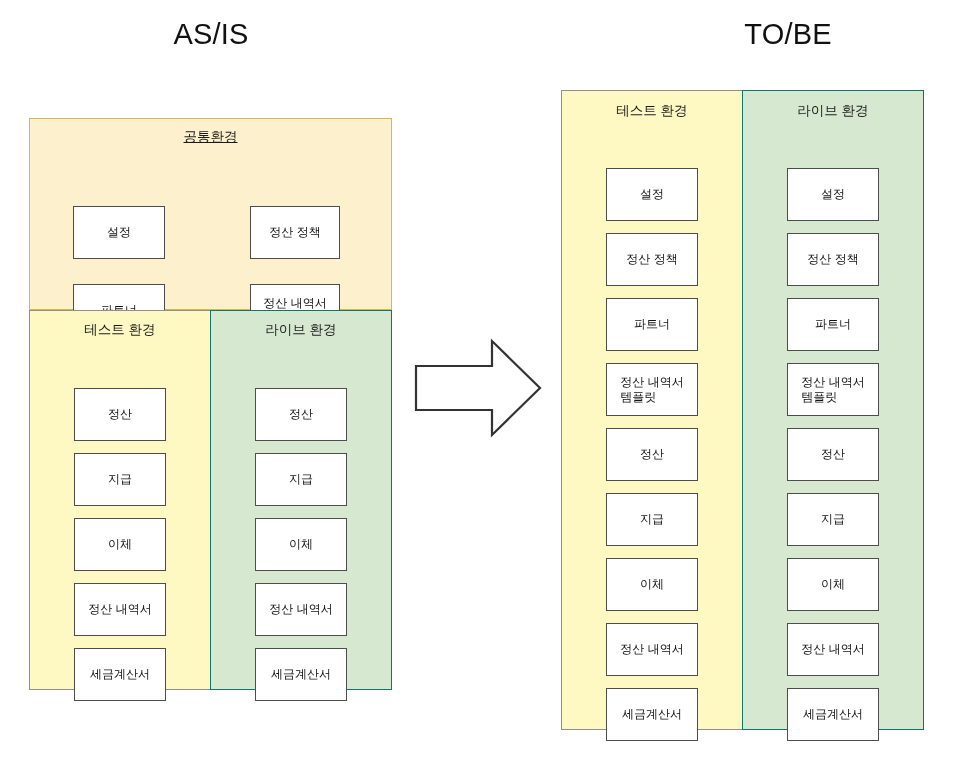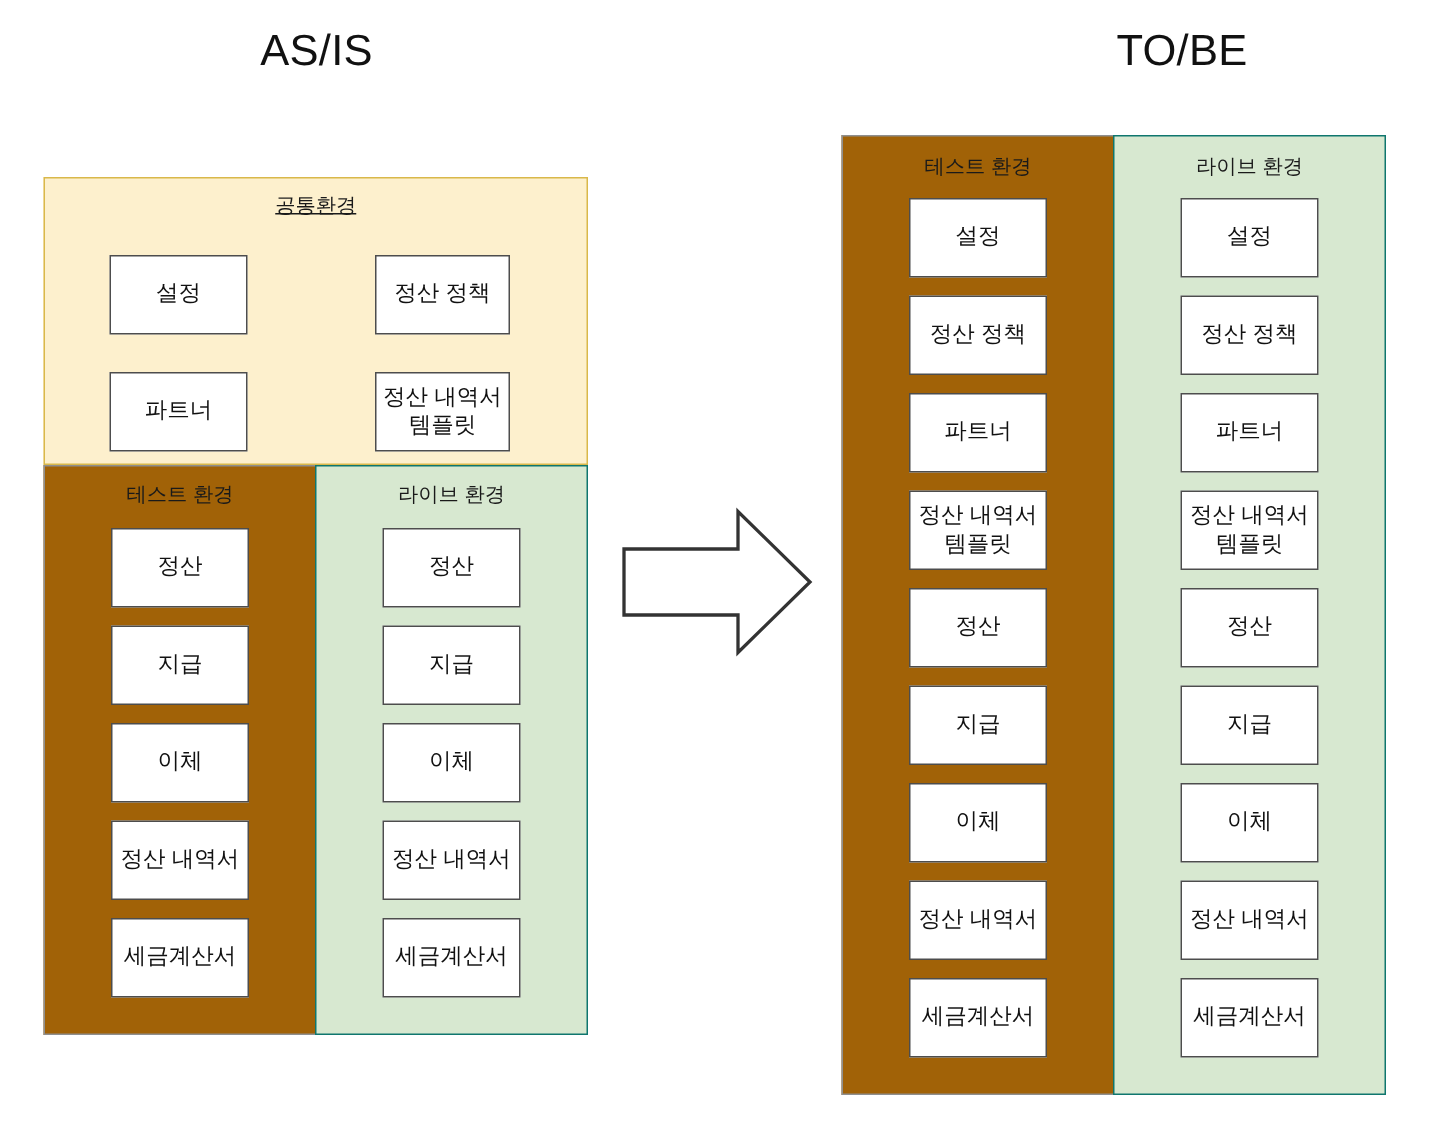--- a/index.html
+++ b/index.html
@@ -41,21 +41,21 @@
   
   .panel {
     position: absolute;
     box-sizing: border-box;
   }
   .panel-yellow {
     background: #fdf0cd;
     border: 1px solid #d9b84a;
   }
   .panel-gray {
-    background: #a16207;
+    background: #fef9c3;
     border: 1px solid #8f8f8f;
     padding-left: 48px;
   }
   .panel-green {
     background: #d7e8d0;
     border: 1px solid #0f766e;
   }
 
   .panel-label {
     position: absolute;
@@ -70,26 +70,26 @@
 
   
   .node {
     position: absolute;
     box-sizing: border-box;
     background: #ffffff;
     border: 1.6px solid #4d4d4d;
     display: flex;
     align-items: center;
     justify-content: center;
-    text-align: center;
-    font-size: 15px;
+    font-size: 12px;
     line-height: 1.25;
     color: #111111;
     white-space: pre-line;
     padding: 0 2px;
+    margin-top: 36px;
   }
 
   
   .arrow-wrap {
     position: absolute;
     left: 414px;
     top: 338px;
     width: 128px;
     height: 100px;
   }

